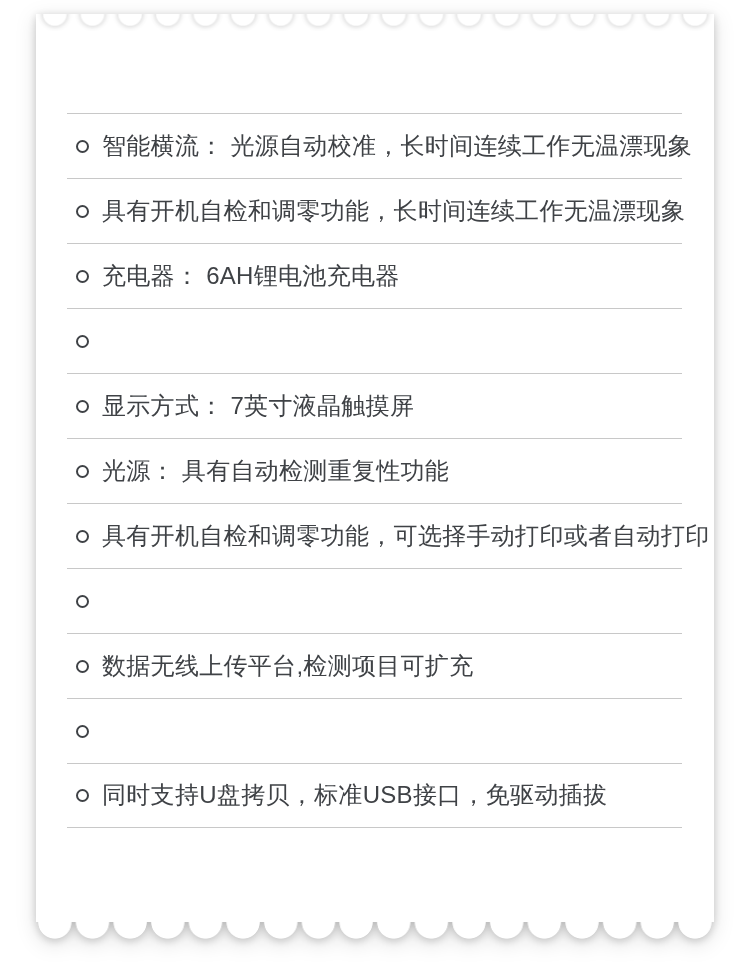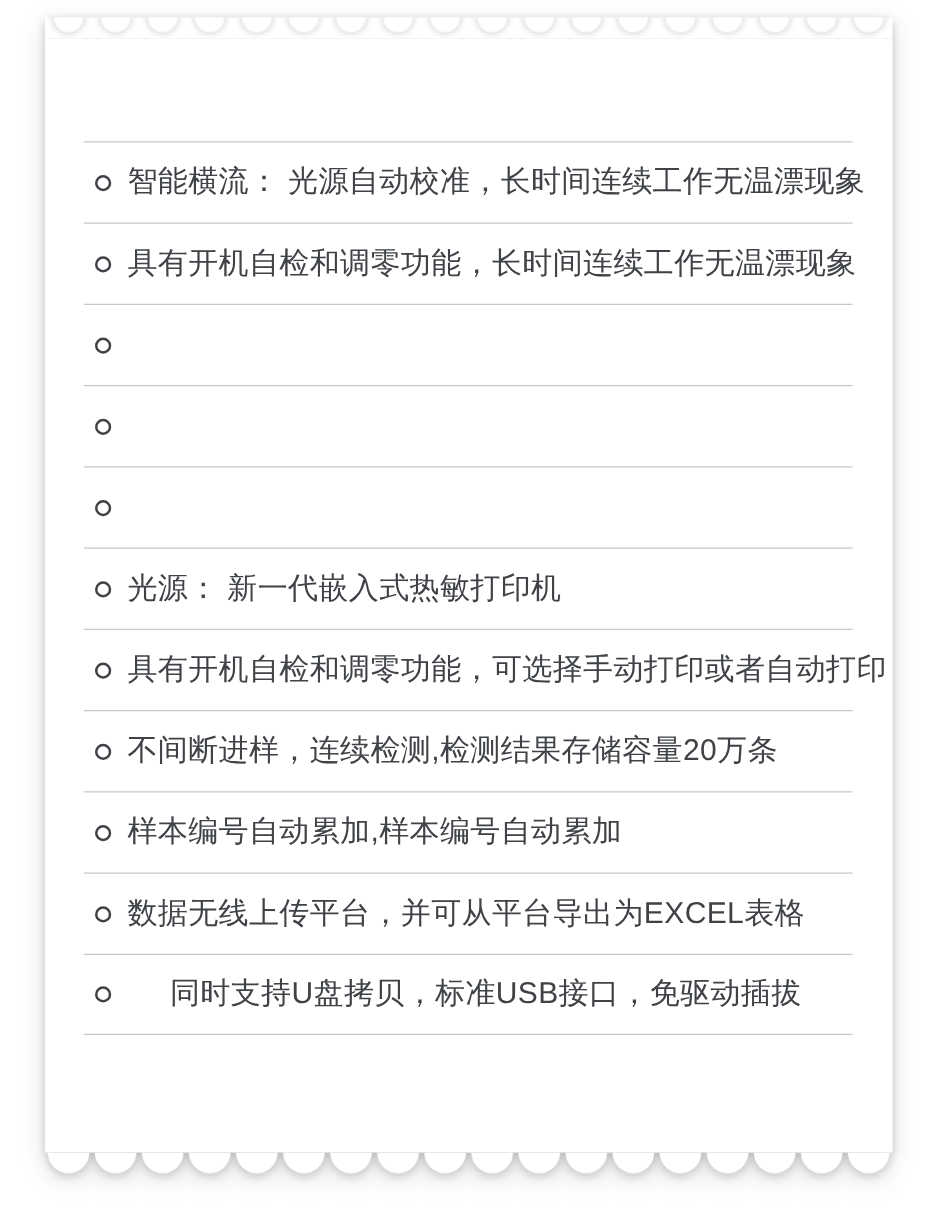--- a/index.html
+++ b/index.html
@@ -54,21 +54,20 @@
   .spec-list{list-style:none;}
   .spec-row{
     display:flex;
     align-items:center;
     height:65px;
     border-top:1px solid var(--divider-color);
     padding-left:9px;
   }
   .spec-row:last-child{
     border-bottom:1px solid var(--divider-color);
-    gap:34px;
   }
   .bullet{
     flex:0 0 auto;
     width:13px;height:13px;
     border:2px solid var(--text-color);
     border-radius:50%;
     margin-right:13px;
   }
   .spec-text{
     color:var(--text-color);
@@ -90,46 +89,46 @@
         <li class="spec-row">
           <span class="bullet"></span>
           <span class="spec-text">智能横流： 光源自动校准，长时间连续工作无温漂现象</span>
         </li>
         <li class="spec-row">
           <span class="bullet"></span>
           <span class="spec-text">具有开机自检和调零功能，长时间连续工作无温漂现象</span>
         </li>
         <li class="spec-row">
           <span class="bullet"></span>
+          <span class="spec-text">充电器： 6AH锂电池充电器</span>
         </li>
         <li class="spec-row">
           <span class="bullet"></span>
         </li>
         <li class="spec-row">
           <span class="bullet"></span>
+          <span class="spec-text">显示方式： 7英寸液晶触摸屏</span>
         </li>
         <li class="spec-row">
           <span class="bullet"></span>
-          <span class="spec-text">光源： 新一代嵌入式热敏打印机</span>
+          <span class="spec-text">光源： 具有自动检测重复性功能</span>
         </li>
         <li class="spec-row">
           <span class="bullet"></span>
           <span class="spec-text">具有开机自检和调零功能，可选择手动打印或者自动打印</span>
         </li>
         <li class="spec-row">
           <span class="bullet"></span>
-          <span class="spec-text">不间断进样，连续检测,检测结果存储容量20万条</span>
         </li>
         <li class="spec-row">
           <span class="bullet"></span>
-          <span class="spec-text">样本编号自动累加,样本编号自动累加</span>
+          <span class="spec-text">数据无线上传平台,检测项目可扩充</span>
         </li>
         <li class="spec-row">
           <span class="bullet"></span>
-          <span class="spec-text">数据无线上传平台，并可从平台导出为EXCEL表格</span>
         </li>
         <li class="spec-row">
           <span class="bullet"></span>
           <span class="spec-text">同时支持U盘拷贝，标准USB接口，免驱动插拔</span>
         </li>
       </ul>
     </div>
     <div class="scallop-bottom"></div>
   </div>
 </div>

